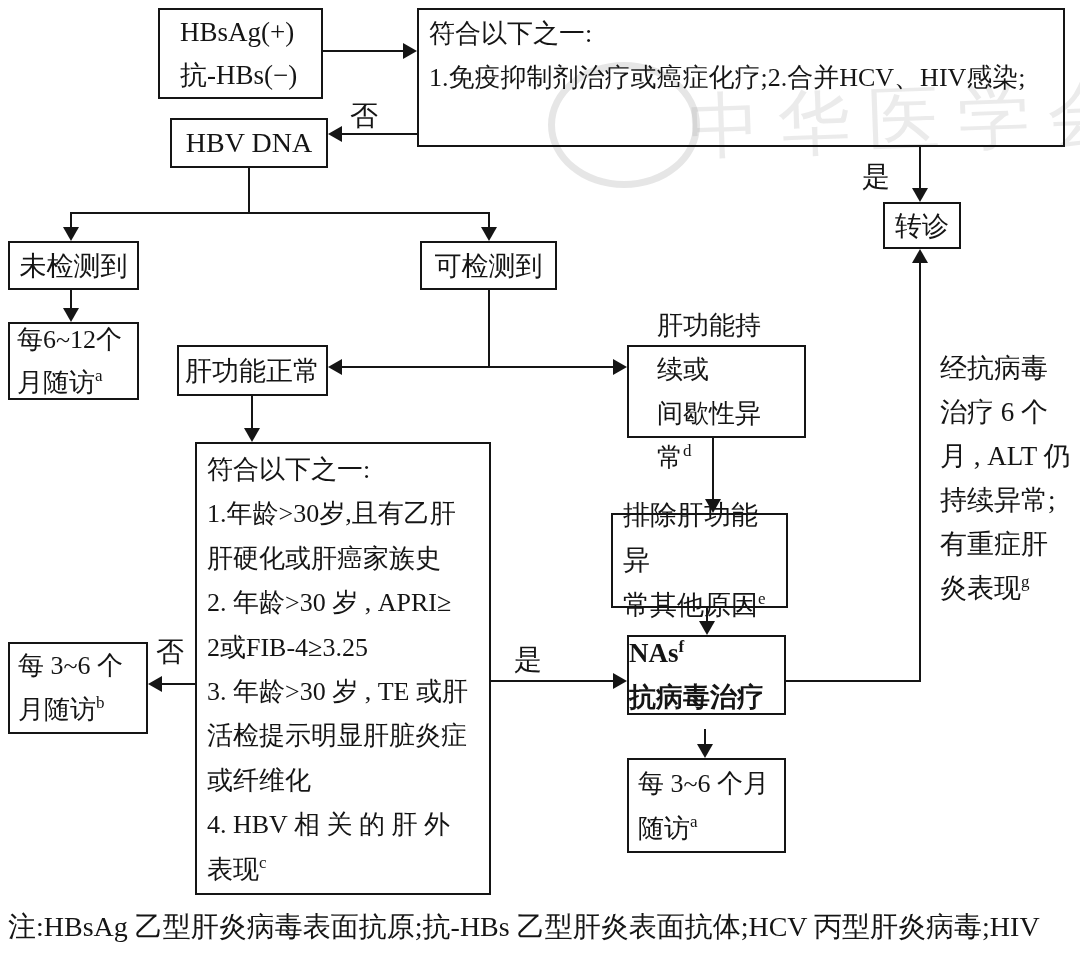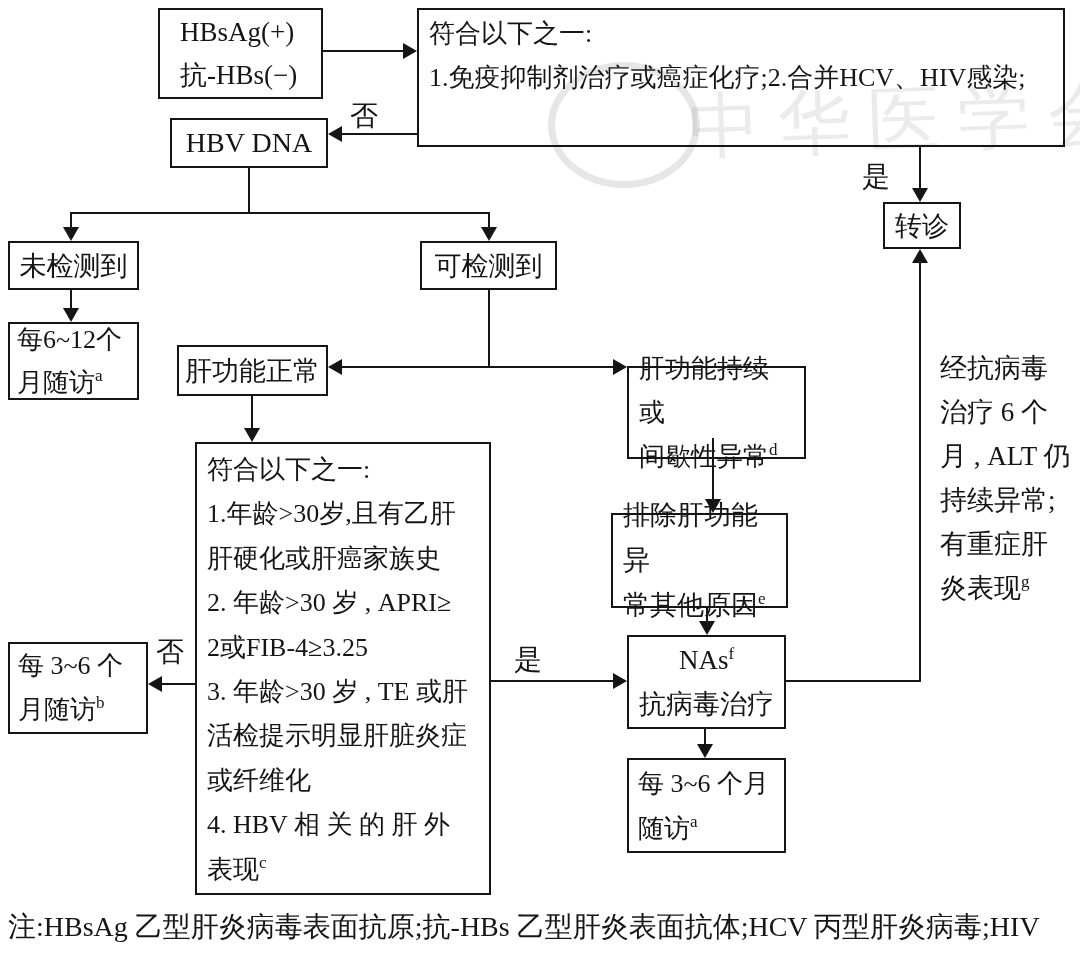--- a/index.html
+++ b/index.html
@@ -48,21 +48,21 @@
 
   <div class="box center" style="left:420px;top:241px;width:137px;height:49px;font-size:27px;">可检测到</div>
 
   <div class="box vcenter" style="left:8px;top:322px;width:131px;height:78px;padding:0 7px;font-size:26px;line-height:43px;">
     <div>每6~12个</div>
     <div><span>月随访</span><sup>a</sup></div>
   </div>
 
   <div class="box center" style="left:177px;top:345px;width:151px;height:51px;font-size:27px;">肝功能正常</div>
 
-  <div class="box vcenter" style="left:627px;top:345px;width:179px;height:93px;padding:0 10px;font-size:26px;line-height:44px;margin-top:21px;">
+  <div class="box vcenter" style="left:627px;top:345px;width:179px;height:93px;padding:0 28px;font-size:26px;line-height:44px;">
     <div>肝功能持续或</div>
     <div><span>间歇性异常</span><sup>d</sup></div>
   </div>
 
   <div class="box vcenter" style="left:611px;top:513px;width:177px;height:95px;padding:4px 10px;font-size:27px;line-height:45px;">
     <div>排除肝功能异</div>
     <div><span>常其他原因</span><sup>e</sup></div>
   </div>
 
   <div class="box" style="left:195px;top:442px;width:296px;height:453px;padding:4px 10px;font-size:26px;line-height:44.4px;">
@@ -76,21 +76,21 @@
     <div>或纤维化</div>
     <div>4. HBV 相 关 的 肝 外</div>
     <div><span>表现</span><sup>c</sup></div>
   </div>
 
   <div class="box vcenter" style="left:8px;top:642px;width:140px;height:92px;padding:0 8px;font-size:26px;line-height:44px;">
     <div>每 3~6 个</div>
     <div><span>月随访</span><sup>b</sup></div>
   </div>
 
-  <div class="box vcenter" style="left:627px;top:635px;width:159px;height:94px;font-size:27px;line-height:44px;text-align:center;">
+  <div class="box vcenter" style="left:627px;top:635px;width:159px;height:80px;font-size:27px;line-height:44px;font-weight:bold;">
     <div><span>NAs</span><sup>f</sup></div>
     <div>抗病毒治疗</div>
   </div>
 
   <div class="box vcenter" style="left:627px;top:758px;width:159px;height:95px;padding:0 9px;font-size:26px;line-height:45px;">
     <div>每 3~6 个月</div>
     <div><span>随访</span><sup>a</sup></div>
   </div>
 
   <div class="box center" style="left:883px;top:202px;width:78px;height:47px;font-size:27px;">转诊</div>

